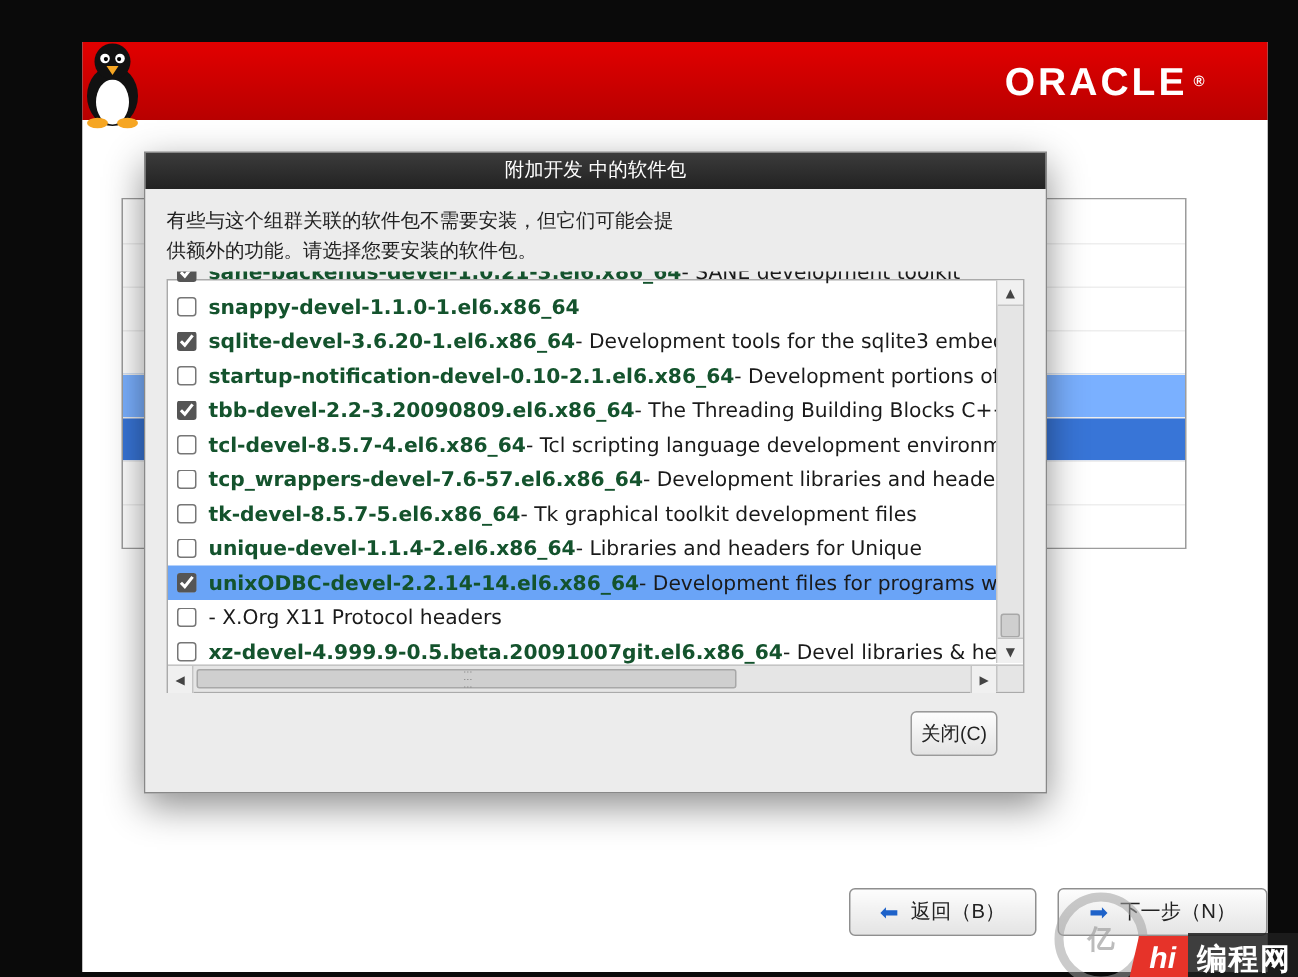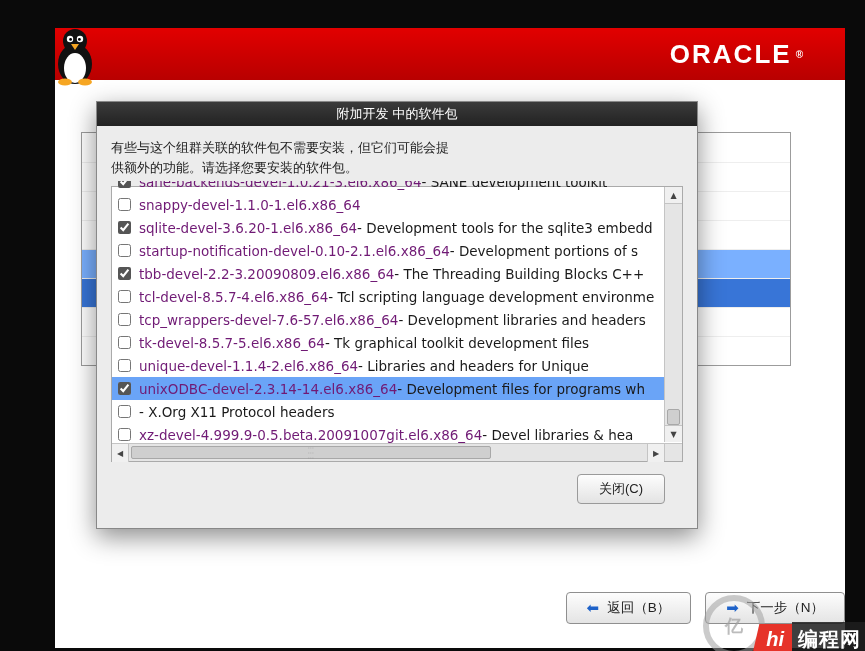--- a/index.html
+++ b/index.html
@@ -31,24 +31,24 @@
   .pkg-hscroll .left { border-right: 1px solid #c4c4c4; }
   .pkg-hscroll .htrack { position: absolute; left: 17px; right: 17px; top: 0; bottom: 0; }
   .pkg-hscroll .hthumb { position: absolute; left: 2px; top: 2px; bottom: 2px; width: 360px; background: #cfcfcf; border: 1px solid #a8a8a8; border-radius: 2px; display:flex; align-items:center; justify-content:center; }
   .pkg-hscroll .hthumb::after{ content:"⋮⋮⋮"; font-size:6px; letter-spacing:-1px; color:#888; transform:rotate(90deg);}
   .pkg-corner { position: absolute; right: 0; bottom: 0; width: 18px; height: 18px; background: #e5e5e5; border-left: 1px solid #c4c4c4; border-top: 1px solid #c4c4c4; }
   .pkg-list { position: absolute; left: 0; top: -6px; right: 18px; bottom: 18px; overflow: hidden; }
   .pkg-row { height: 23px; display: flex; align-items: center; padding-left: 6px; white-space: nowrap; font-size: 13.5px; }
   .pkg-row.cut1 { margin-top:-11px; }
   .pkg-row.sel { background: #6aa4f7; }
   .pkg-row input[type=checkbox] { width: 13px; height: 13px; margin-right: 8px; flex-shrink: 0; accent-color: #555; }
-  .pkg-row .name { font-weight: normal; color: #701a75; }
+  .pkg-row .name { font-weight: bold; color: #14532d; }
   .pkg-row .desc { color: #1a1a1a; }
   .dialog-footer { text-align: right; padding: 12px 18px 14px; }
-  .btn { display: inline-flex; align-items: center; gap: 6px; background: linear-gradient(to bottom, #fdfdfd, #e3e3e3); border: 1px solid #9a9a9a; border-radius: 4px; padding: 5px 21px; font-size: 13px; color: #222; cursor: pointer; justify-content: flex-end; }
+  .btn { display: inline-flex; align-items: center; gap: 6px; background: linear-gradient(to bottom, #fdfdfd, #e3e3e3); border: 1px solid #9a9a9a; border-radius: 4px; padding: 5px 6px; font-size: 13px; color: #222; cursor: pointer; justify-content: flex-end; }
   .nav-footer { position: absolute; left: 0; right: 0; bottom: 24px; display: flex; justify-content: flex-end; gap: 14px; }
   .nav-btn { display: inline-flex; align-items: center; gap: 8px; background: linear-gradient(to bottom, #fdfdfd, #e4e4e4); border: 1px solid #8f8f8f; border-radius: 4px; padding: 6px 20px; font-size: 13.5px; color: #222; cursor: pointer; }
   .arrow-left::before { content:"⬅"; color:#1e62c9; font-size:15px; }
   .arrow-right::before { content:"➡"; color:#1e62c9; font-size:15px; }
   .watermark {
     position: absolute; right: -6px; bottom: -6px; z-index: 200;
     display: flex; align-items: center;
   }
   .wm-badge {
     background: #e63329; color: #fff; font-weight: bold; font-size: 20px;
@@ -163,21 +163,21 @@
             <span class="name">tk-devel-8.5.7-5.el6.x86_64</span>
             <span class="desc"> - Tk graphical toolkit development files</span>
           </div>
           <div class="pkg-row">
             <input type="checkbox" style="">
             <span class="name">unique-devel-1.1.4-2.el6.x86_64</span>
             <span class="desc"> - Libraries and headers for Unique</span>
           </div>
           <div class="pkg-row sel">
             <input type="checkbox" checked="" style="">
-            <span class="name">unixODBC-devel-2.3.14-14.el6.x86_64</span>
+            <span class="name">unixODBC-devel-2.2.14-14.el6.x86_64</span>
             <span class="desc"> - Development files for programs wh</span>
           </div>
           <div class="pkg-row">
             <input type="checkbox" style="">
             <span class="desc"> - X.Org X11 Protocol headers</span>
           </div>
           <div class="pkg-row">
             <input type="checkbox" style="">
             <span class="name">xz-devel-4.999.9-0.5.beta.20091007git.el6.x86_64</span>
             <span class="desc"> - Devel libraries &amp; hea</span>

